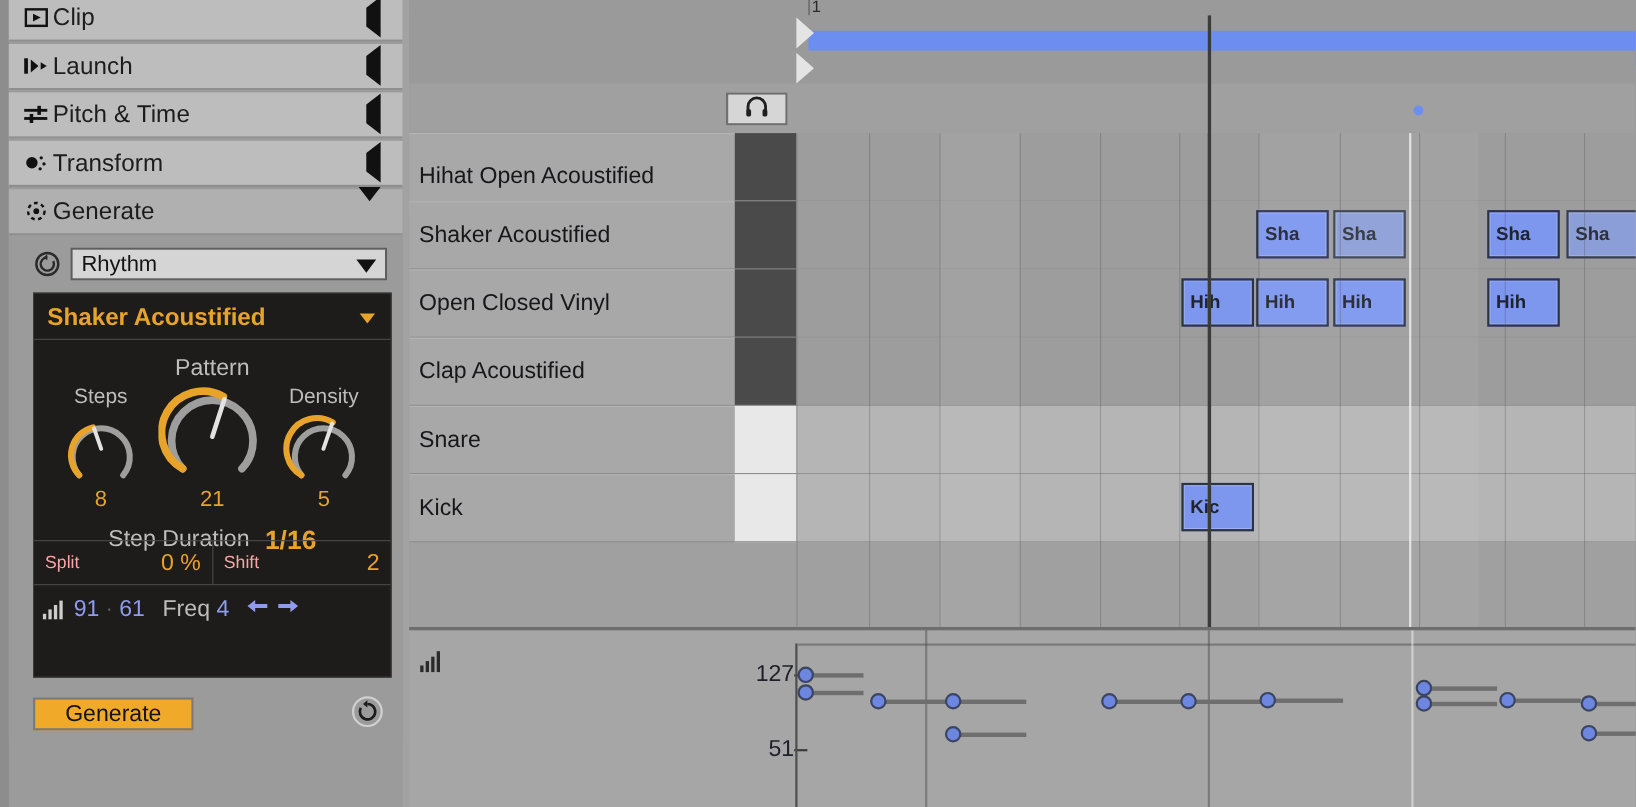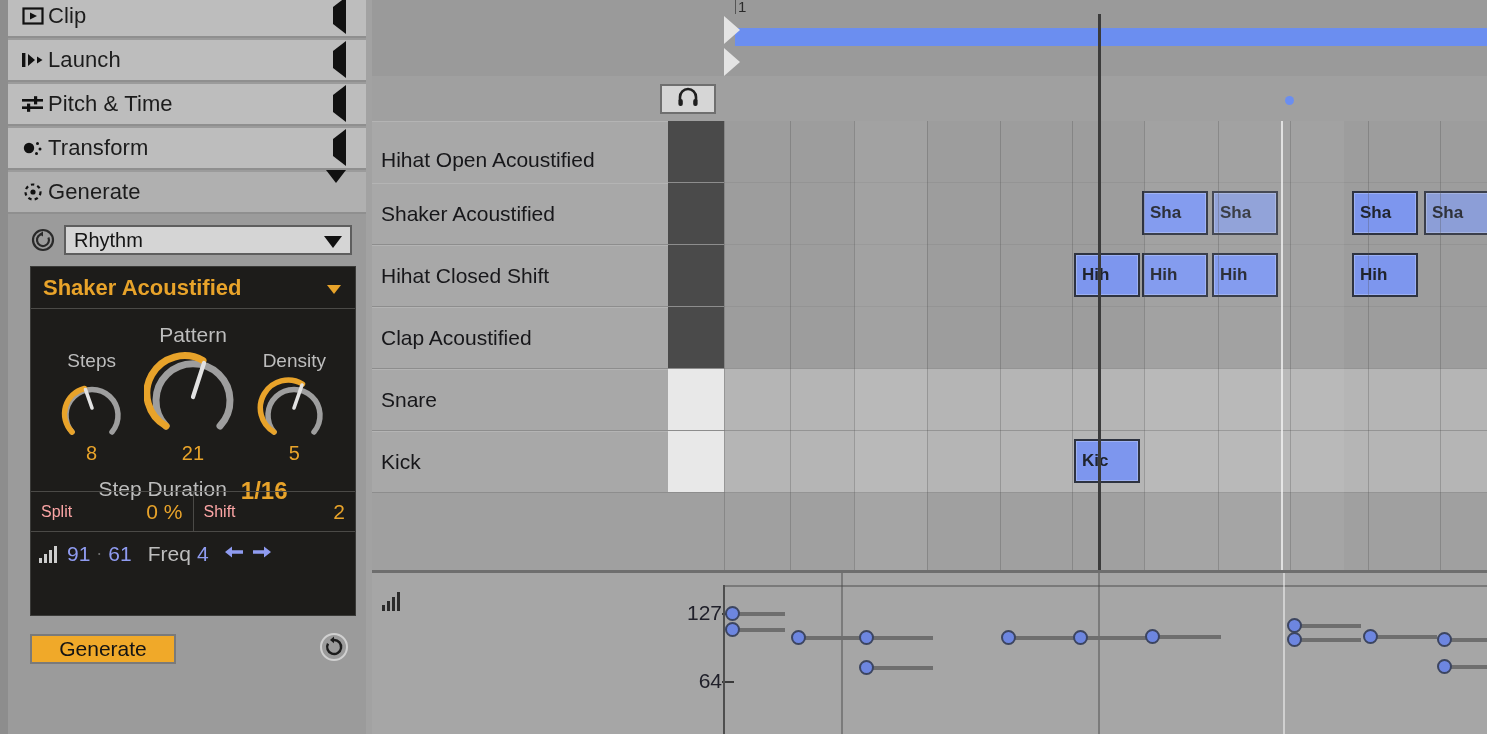--- a/index.html
+++ b/index.html
@@ -394,21 +394,21 @@
           <div class="name" style="height: 62px;">Shaker Acoustified</div>
           <div class="swatch" style="height: 62px; background: rgb(74, 74, 74);"></div>
           <div class="lane" style="height: 62px; background: rgb(157, 157, 157);">
             <div class="note" style="left: 418px; width: 66px; top: 8px; height: 44px;">Sha</div>
             <div class="note dim" style="left: 488px; width: 66px; top: 8px; height: 44px;">Sha</div>
             <div class="note" style="left: 628px; width: 66px; top: 8px; height: 44px;">Sha</div>
             <div class="note dim" style="left: 700px; width: 66px; top: 8px; height: 44px;">Sha</div>
           </div>
         </div>
         <div class="nrow" style="top: 124px; height: 62px;">
-          <div class="name" style="height: 62px;">Hihat Closed Shift</div>
+          <div class="name" style="height: 62px;">Open Closed Vinyl</div>
           <div class="swatch" style="height: 62px; background: rgb(74, 74, 74);"></div>
           <div class="lane" style="height: 62px; background: rgb(157, 157, 157);">
             <div class="note" style="left: 350px; width: 66px; top: 8px; height: 44px;">Hih</div>
             <div class="note" style="left: 418px; width: 66px; top: 8px; height: 44px;">Hih</div>
             <div class="note" style="left: 488px; width: 66px; top: 8px; height: 44px;">Hih</div>
             <div class="note" style="left: 628px; width: 66px; top: 8px; height: 44px;">Hih</div>
           </div>
         </div>
         <div class="nrow" style="top: 186px; height: 62px;">
           <div class="name" style="height: 62px;">Clap Acoustified</div>
@@ -453,21 +453,21 @@
     <div id="velpane">
       <span class="vbars-ic">
         <i style="height:6px"></i>
           <i style="height:10px"></i>
           <i style="height:14px"></i>
           <i style="height:19px"></i>
       </span>
       <div id="vaxis">
           <span class="vaxis-lbl" style="top: 28px;">127</span>
           <span class="vaxis-tick" style="top: 40px;"></span>
-          <span class="vaxis-lbl" style="top: 96px;">64</span>
+          <span class="vaxis-lbl" style="top: 96px;">51</span>
           <span class="vaxis-tick" style="top: 108px;"></span>
         </div>
       <div id="vaxis-line"></div>
       <div id="vel-top-line"></div>
       <div id="velplot">
         <div class="vline2" style="left:116px"></div>
         <div class="vline2" style="left:373px"></div>
         <div class="vline2" style="left:558px;background:rgba(250,250,250,.5)"></div>
       <div class="vstem" style="left: 8px; top: 39.3968px; width: 52px;"></div>
           <div class="vdot" style="left: 8px; top: 41.3968px;"></div>

